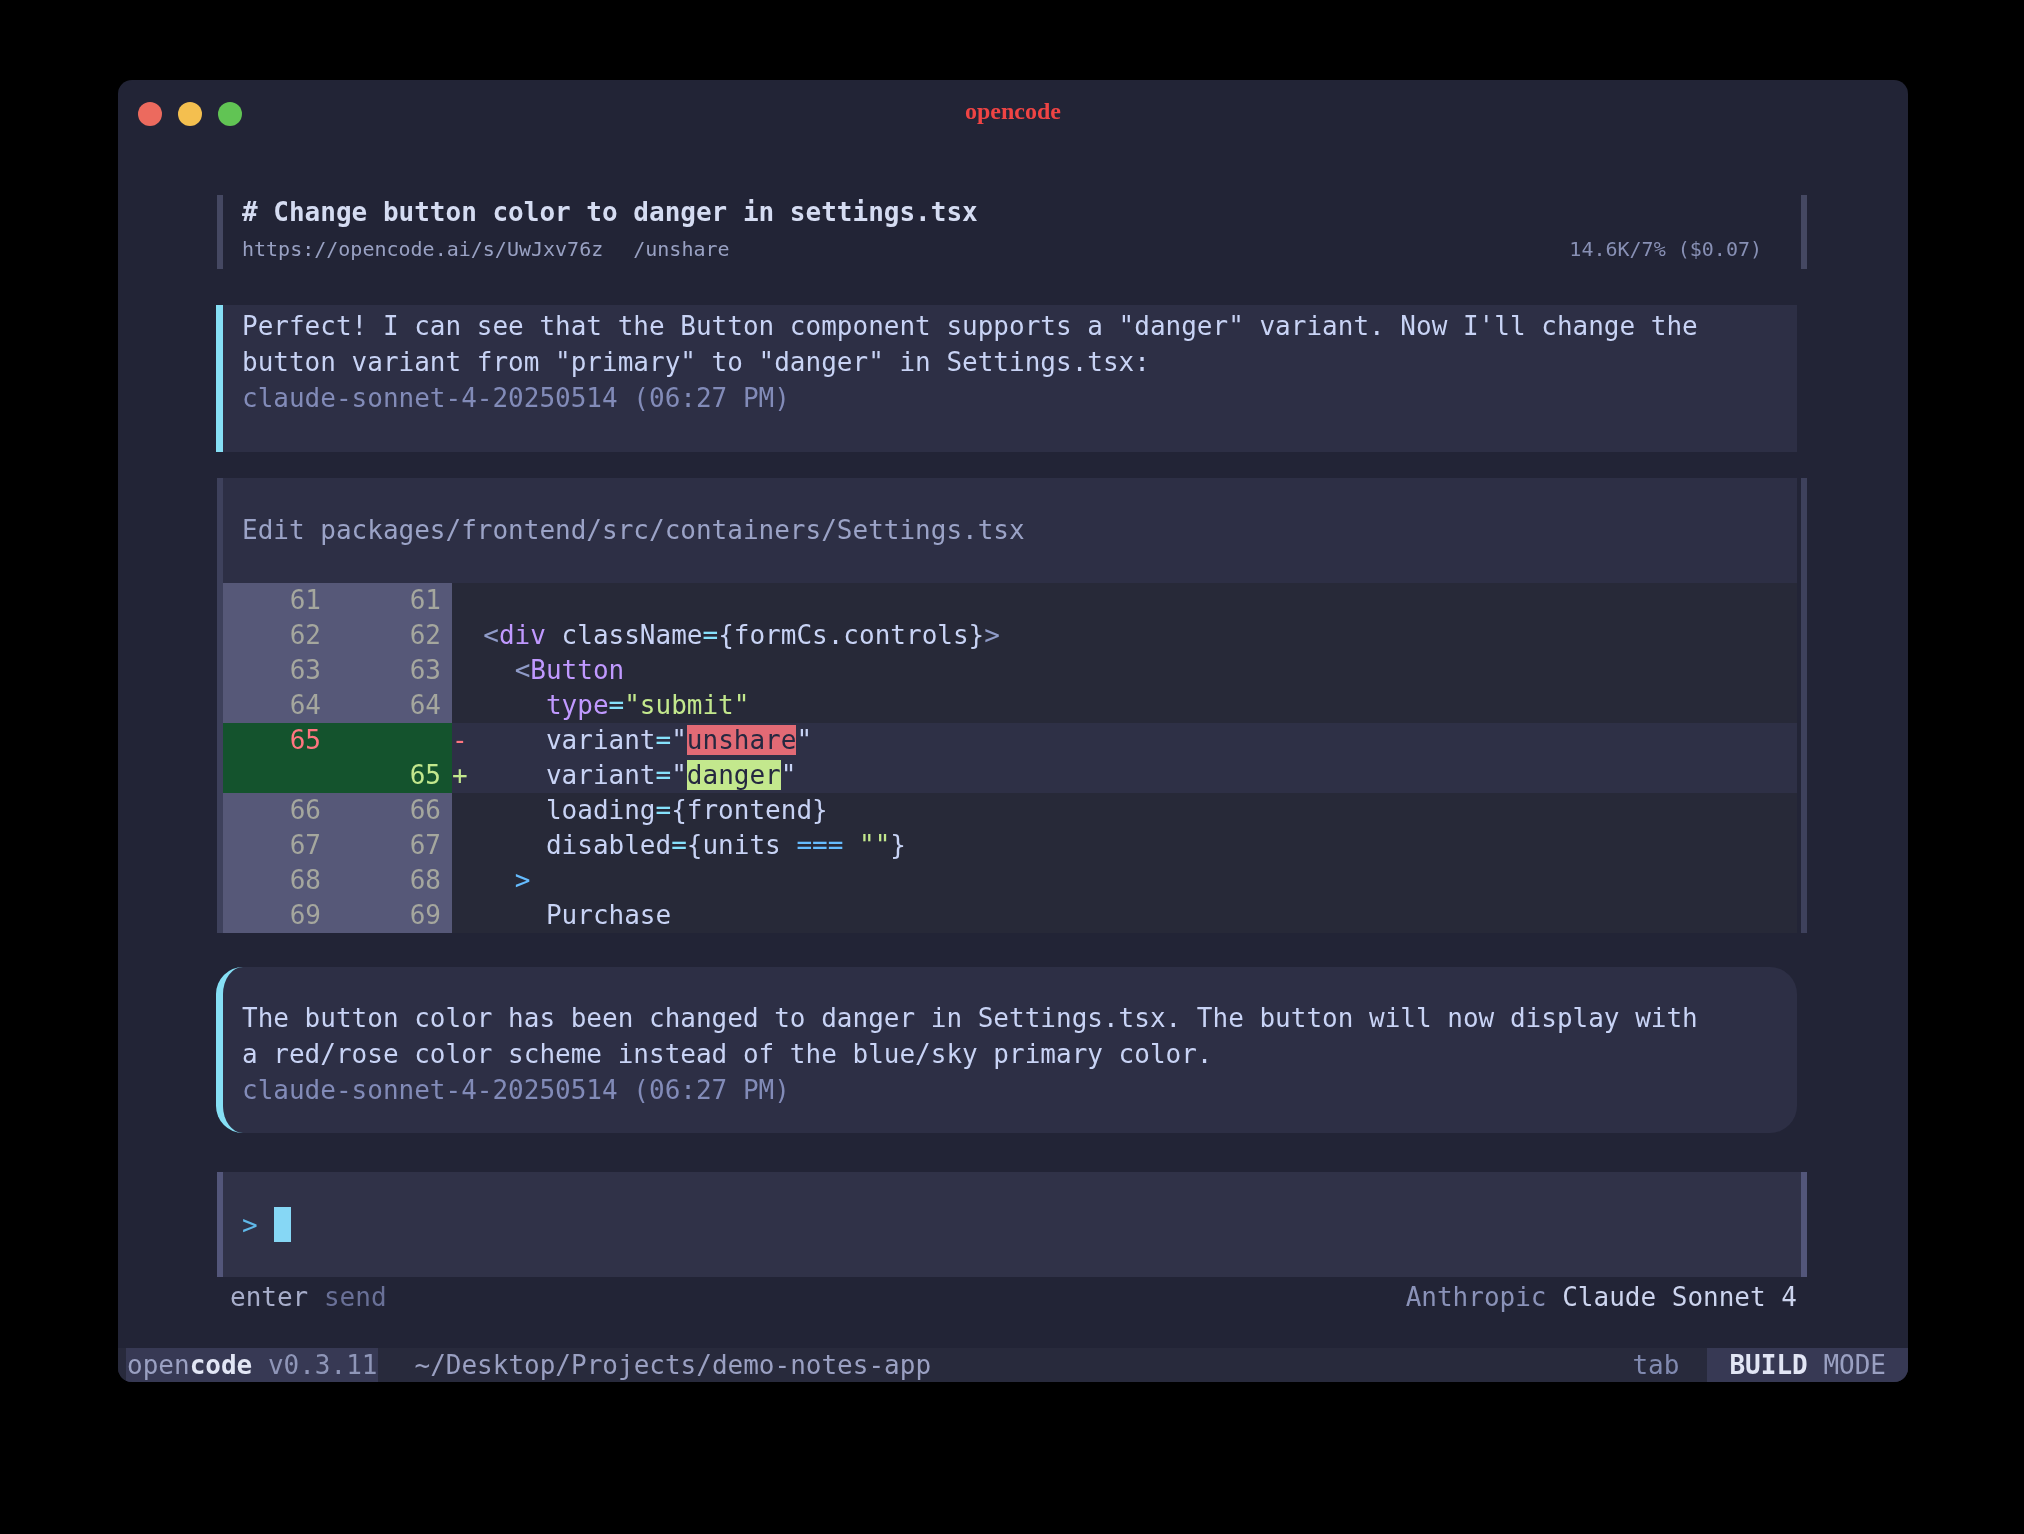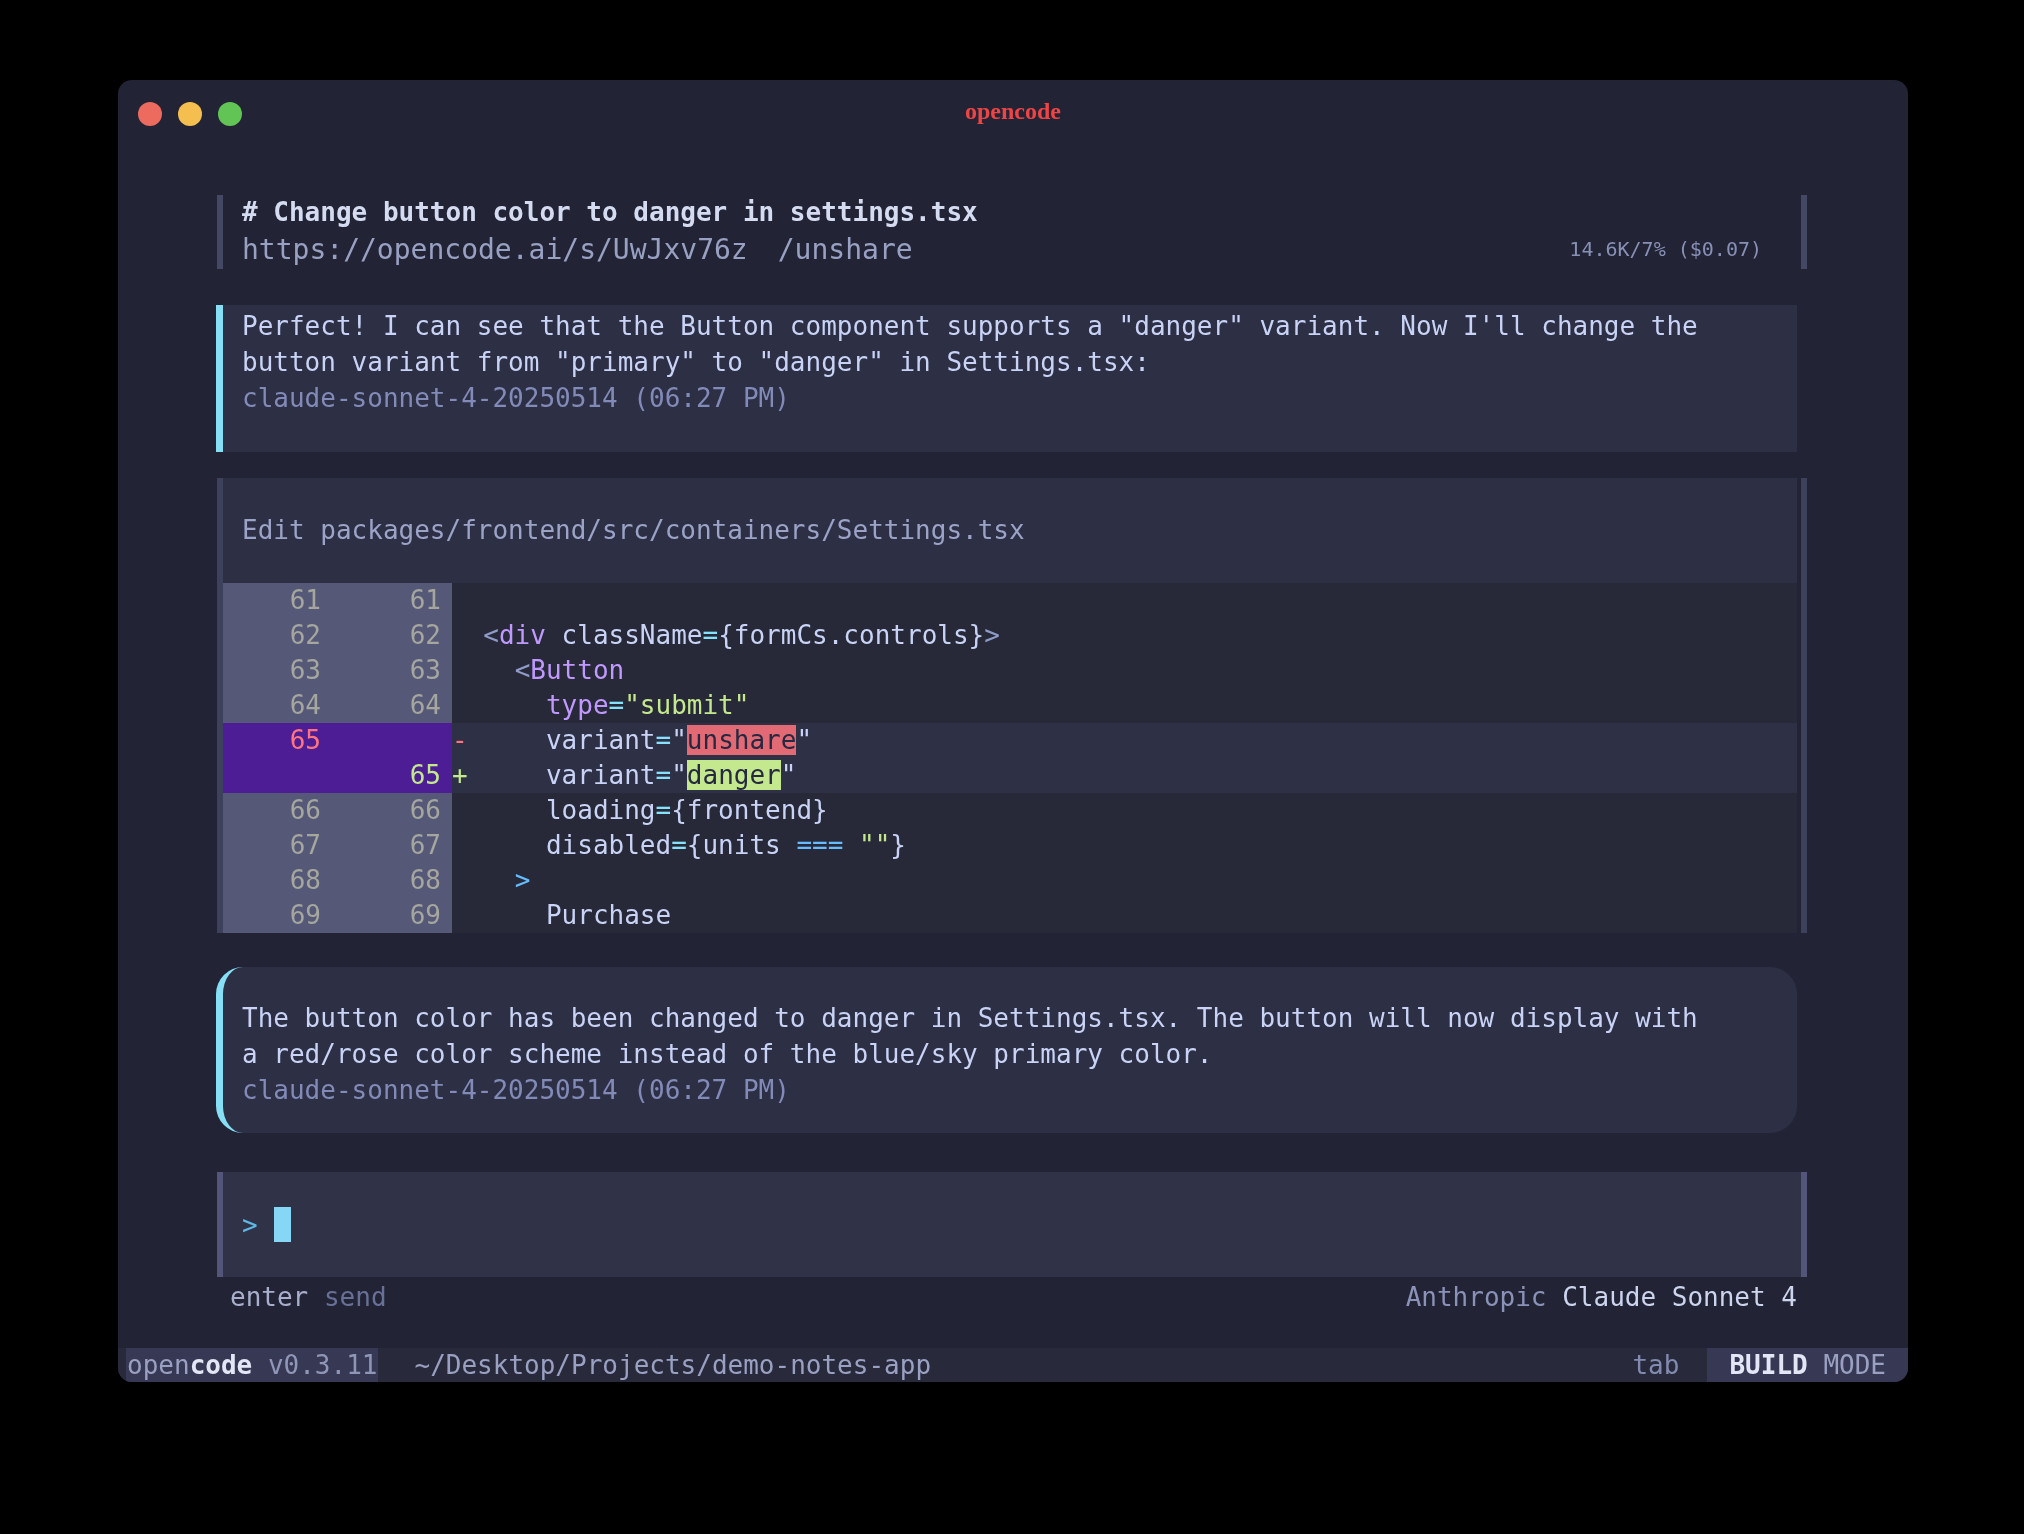--- a/index.html
+++ b/index.html
@@ -19,21 +19,21 @@
   .light.g{left:100px;background:#61c454;}
   .wintitle{
     position:absolute;top:18px;left:0;width:100%;text-align:center;
     font-family:Liberation Serif, serif;font-weight:700;font-size:24px;color:#ef4444;
   }
   
   .sess{position:absolute;left:99px;top:113px;width:1590px;height:76px;}
   .sess .bl,.sess .br{position:absolute;top:2px;bottom:0;width:6px;background:#454862;}
   .sess .bl{left:0;} .sess .br{right:0;}
   .sh-title{position:absolute;left:25px;top:0;font-size:26px;font-weight:700;color:#d5dcf2;line-height:38px;white-space:pre;}
-  .sh-sub{position:absolute;left:25px;top:38px;font-size:28px;line-height:37px;color:#99a1c3;white-space:pre;}
+  .sh-sub{position:absolute;left:25px;top:38px;font-size:20px;line-height:37px;color:#99a1c3;white-space:pre;}
   .sh-sub .unshare{margin-left:30px;color:#99a1c3;}
   .sh-stats{position:absolute;right:45px;top:38px;font-size:20px;line-height:37px;color:#8890b5;}
   
   .msgblock{
     position:absolute;left:98px;width:1581px;background:#2d2f45;
     border-left:7px solid #86dff5;box-sizing:border-box;
   }
   .msgblock .m-line{font-size:26px;line-height:36px;color:#c8d3f5;padding-left:19px;white-space:pre;}
   .msgblock .m-meta{font-size:26px;line-height:36px;color:#828bb8;padding-left:19px;white-space:pre;}
   .msg1{top:225px;height:147px;padding-top:3px;}
@@ -48,21 +48,21 @@
   }
   .diff{position:absolute;left:6px;top:105px;width:1574px;}
   .drow{display:flex;height:35px;line-height:35px;font-size:26px;}
   .gut{width:229px;flex-shrink:0;display:flex;box-sizing:border-box;padding-right:11px;}
   .gut .on{width:98px;text-align:right;white-space:pre;}
   .gut .nn{width:120px;text-align:right;white-space:pre;}
   .code{flex:1;white-space:pre;}
   .drow.ctx .gut{background:#565878;}
   .drow.ctx .code{background:#272938;}
   .drow.ctx .on,.drow.ctx .nn{color:#a5a79e;}
-  .drow.del .gut,.drow.add .gut{background:#4c1d95;}
+  .drow.del .gut,.drow.add .gut{background:#14532d;}
   .drow.del .code,.drow.add .code{background:#2e3046;}
   .drow.del .on{color:#ff757f;}
   .drow.add .nn{color:#c3e88d;}
   .tk-fg{color:#c8d3f5;} .tk-tag{color:#c099ff;} .tk-punct{color:#8f9bc8;}
   .tk-op{color:#86e1fc;} .tk-str{color:#c3e88d;} .tk-blue{color:#65bcff;}
   .tk-del{color:#ff757f;} .tk-add{color:#c3e88d;}
   .tk-delword{background:#e26a75;color:#252840;}
   .tk-addword{background:#c3e88d;color:#252840;}
   
   .inputbox{position:absolute;left:99px;top:1092px;width:1590px;height:105px;}

